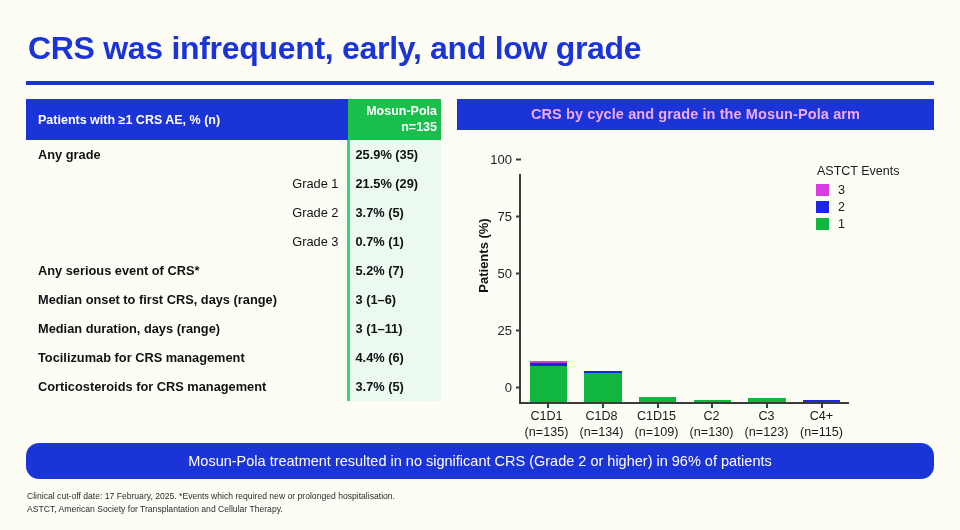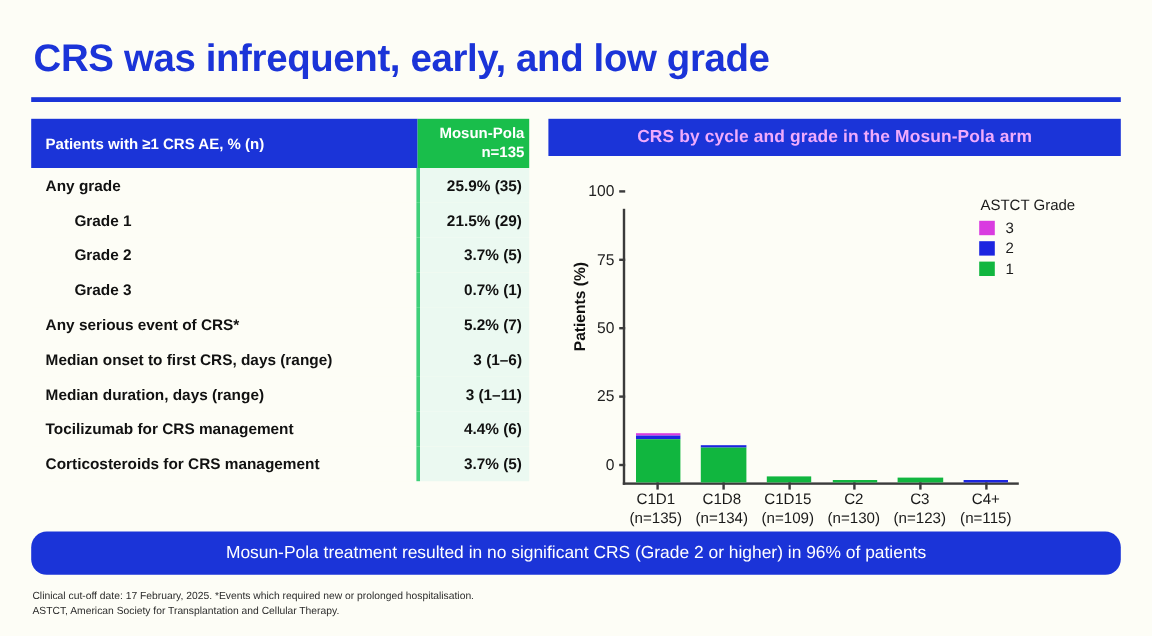--- a/index.html
+++ b/index.html
@@ -72,26 +72,26 @@
   .th-value .sub { display: block; font-weight: bold; }
 
   .row-label {
     font-size: 12.8px;
     color: #111111;
     padding: 7px 8px 7px 12px !important;
     background: #fdfdf6;
     white-space: nowrap;
   }
   .row-label.bold { font-weight: bold; }
-  .row-label.indent { padding-left: 36px !important; font-weight: bold; }
+  .row-label.indent { padding-left: 36px !important; font-weight: normal; text-align: right; }
   .row-value {
     font-size: 12.8px;
     font-weight: bold;
     color: #111111;
-    text-align: right;
+    text-align: left;
     background: #ebf9f1;
     border-left: 3px solid #3fd07a;
     padding: 7px 6px !important;
     white-space: nowrap;
   }
 
   
   #chart-panel {
     position: absolute;
     left: 457px;
@@ -347,21 +347,21 @@
       </tr>
     </tbody>
 </table>
 
 <div id="chart-panel">
   <div id="chart-header">CRS by cycle and grade in the Mosun-Pola arm</div>
 
   <div id="plot-wrap">
 
     <div id="legend">
-      <div id="legend-title">ASTCT Grade</div>
+      <div id="legend-title">ASTCT Events</div>
       <div id="legend-items">
           <div class="legend-row">
             <span class="legend-swatch" style="background: rgb(217, 60, 224);"></span>
             <span class="legend-label">3</span>
           </div>
           <div class="legend-row">
             <span class="legend-swatch" style="background: rgb(28, 37, 224);"></span>
             <span class="legend-label">2</span>
           </div>
           <div class="legend-row">

